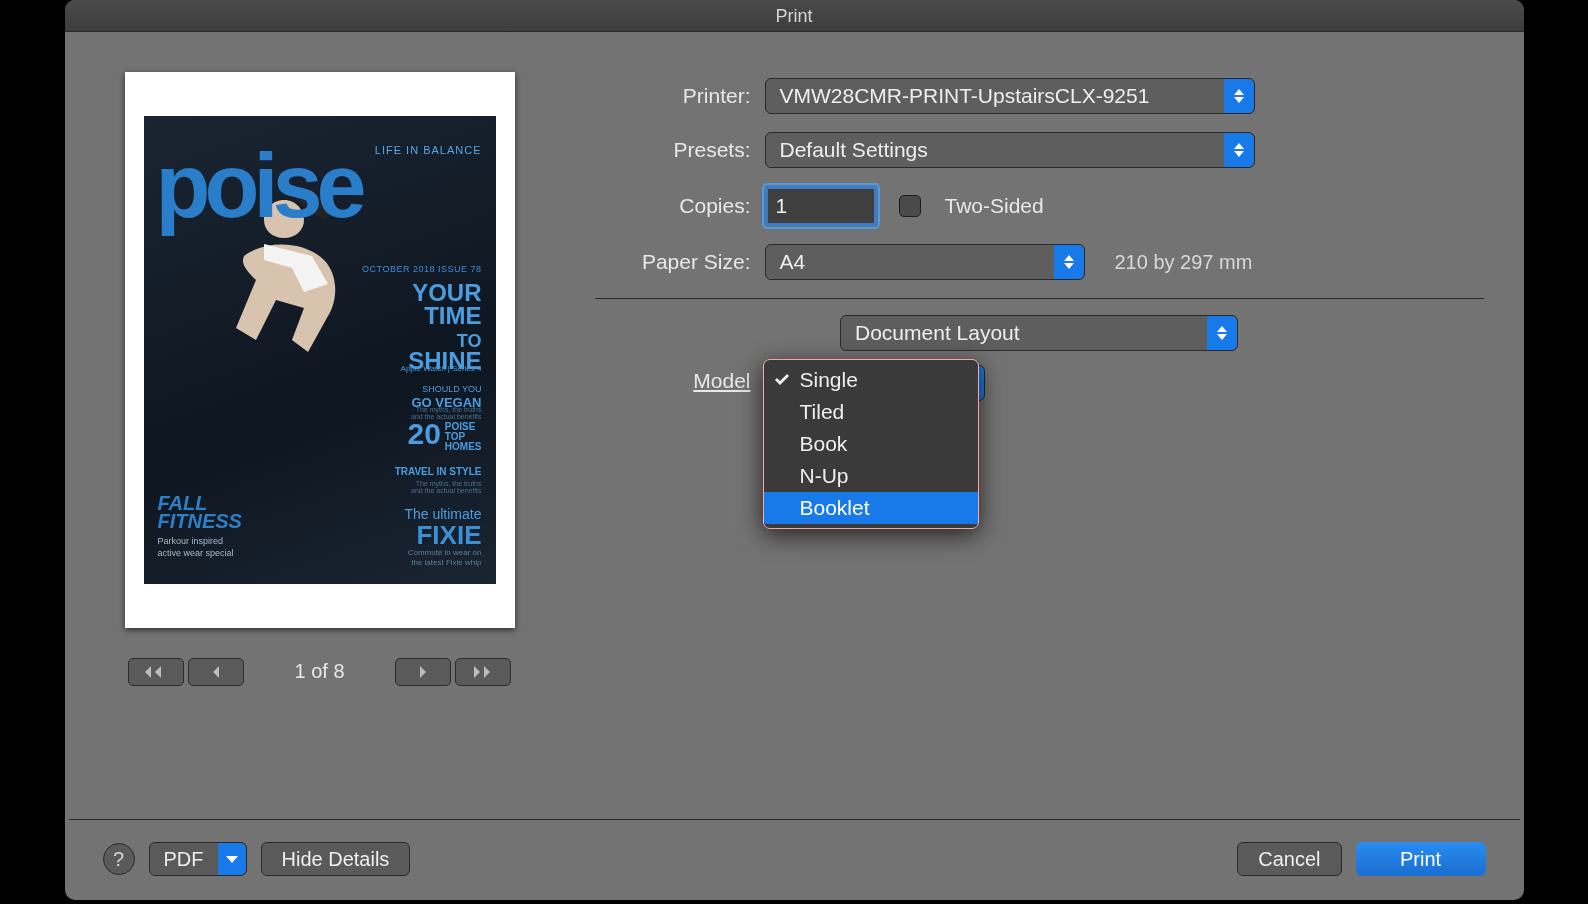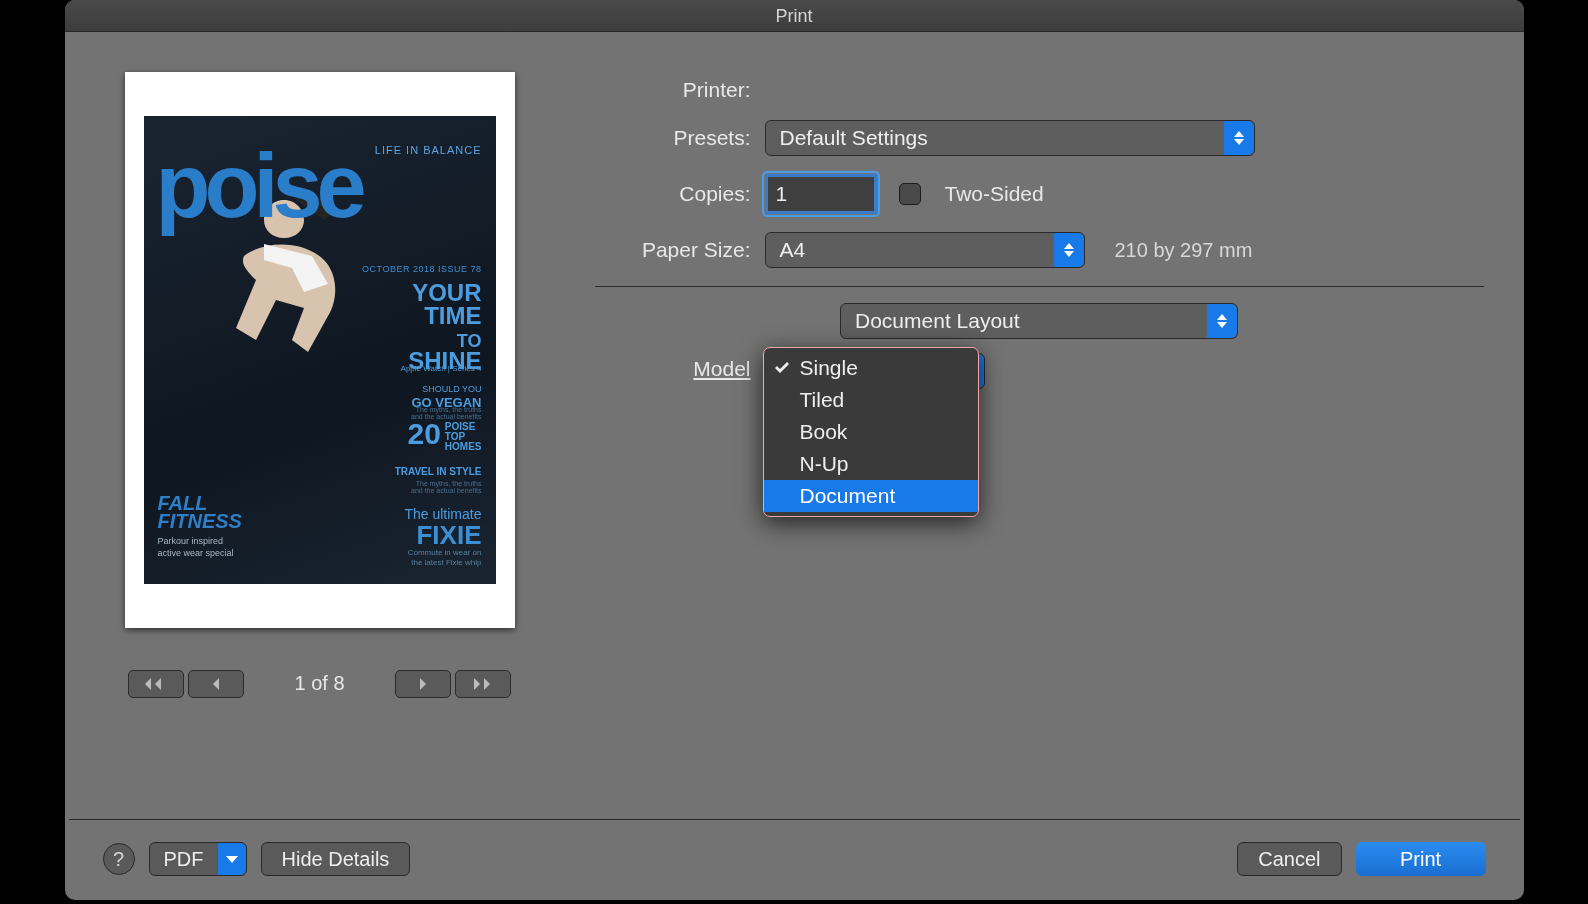--- a/index.html
+++ b/index.html
@@ -75,21 +75,21 @@
     display:flex; align-items:center; justify-content:center; gap:10px;
     margin-top:28px;
   }
   .pgbtn {
     width:56px; height:28px; background:#5a5a5a; border-radius:5px;
     display:flex; align-items:center; justify-content:center; color:#bcbcbc;
     border:1px solid #2c2c2c;
   }
   .pgbtn svg{width:16px;height:16px;fill:#bcbcbc;}
   .pgbtn.double svg:first-child{margin-right:-6px;}
-  .pgcount{ margin:16px 40px; font-size:20px; color:#e8e8e8;}
+  .pgcount{ margin:4px 40px; font-size:20px; color:#e8e8e8;}
   
   .form-col { flex:1; padding-top:6px;}
   .row { display:flex; align-items:center; margin-bottom:18px; gap:14px;}
   .label { width:156px; text-align:right; font-size:21px; color:#e8e8e8;}
   .select {
     height:36px; background:#5e5e5e; border-radius:6px; position:relative;
     display:flex; align-items:center; padding:0 44px 0 14px; font-size:21px; color:#eee;
     border:1px solid #2a2a2a;
   }
   .select.wide{ width:490px;}
@@ -256,20 +256,31 @@
                 <path d="M4 2l6 6-6 6z"></path>
               </svg>
             </div>
         </div>
       </div>
     </div>
 
     <div class="form-col">
       <div class="row">
         <div class="label">Printer:</div>
+        <div class="select wide">
+          <span>VMW28CMR-PRINT-UpstairsCLX-9251</span>
+          <div class="arrows">
+              <svg viewBox="0 0 10 7">
+                <path d="M5 0l5 6H0z"></path>
+              </svg>
+              <svg viewBox="0 0 10 7">
+                <path d="M5 7L0 1h10z"></path>
+              </svg>
+            </div>
+        </div>
       </div>
       <div class="row">
         <div class="label">Presets:</div>
         <div class="select wide">
           <span>Default Settings</span>
           <div class="arrows">
               <svg viewBox="0 0 10 7">
                 <path d="M5 0l5 6H0z"></path>
               </svg>
               <svg viewBox="0 0 10 7">
@@ -338,21 +349,21 @@
           <div class="popup-item">
               <span>Tiled</span>
             </div>
           <div class="popup-item">
               <span>Book</span>
             </div>
           <div class="popup-item">
               <span>N-Up</span>
             </div>
           <div class="popup-item selected">
-              <span>Document</span>
+              <span>Booklet</span>
             </div>
         </div>
       </div>
     </div>
   </div>
 
   <div class="bottom">
     <div class="help">
         <span>?</span>
       </div>

